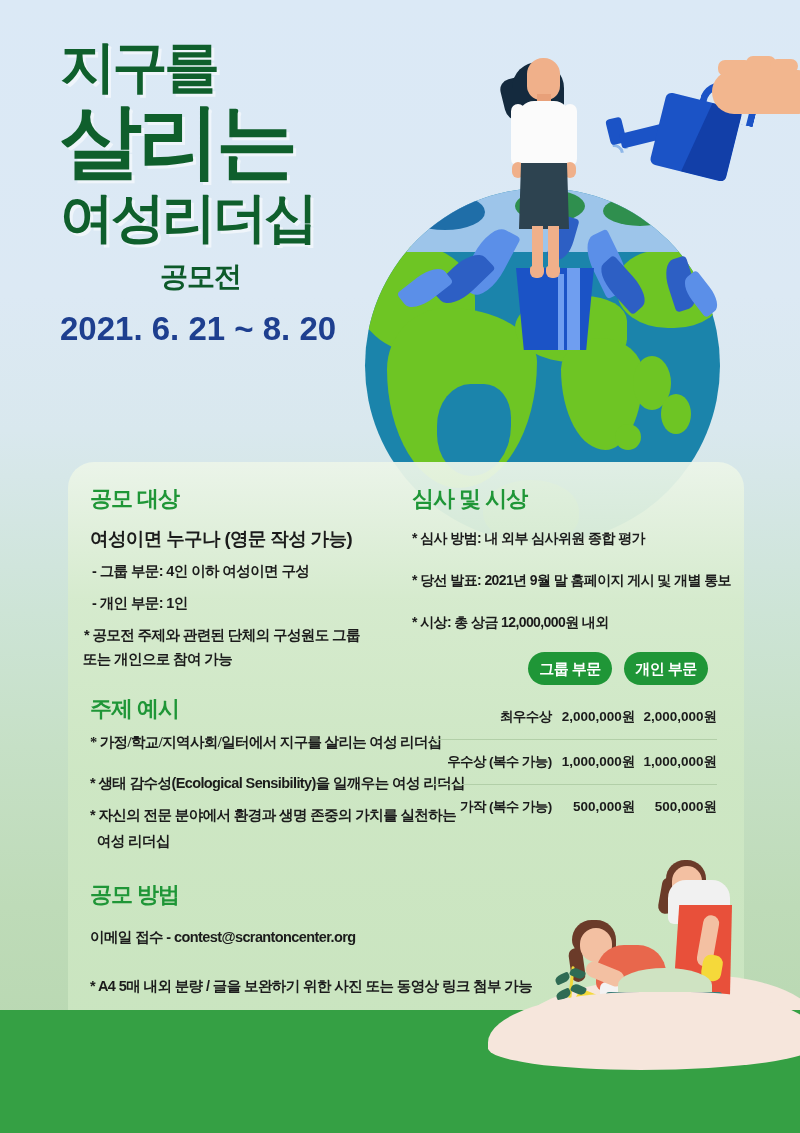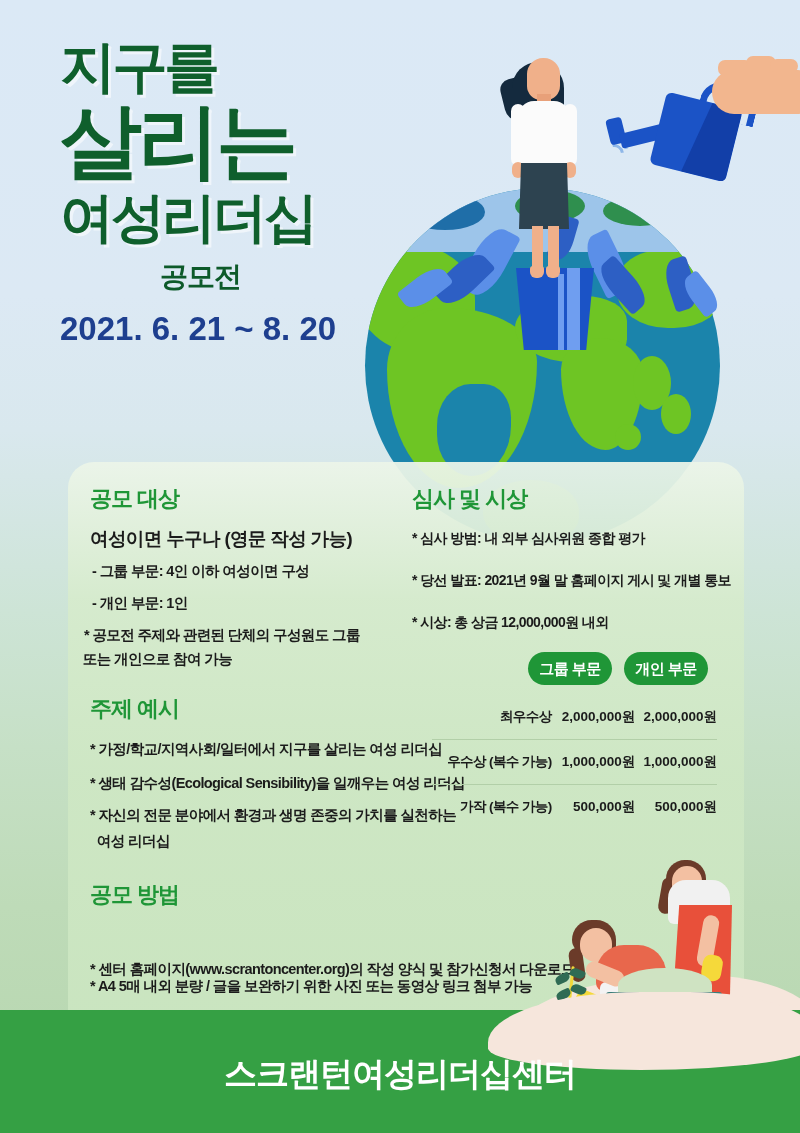--- a/index.html
+++ b/index.html
@@ -217,27 +217,27 @@
   <div class="inner">
 
     <div class="sec-title" style="left:22px;top:22px;">공모 대상</div>
     <div class="body-txt lead" style="left:22px;top:64px;">여성이면 누구나 (영문 작성 가능)</div>
     <div class="body-txt item" style="left:24px;top:98px;">- 그룹 부문: 4인 이하 여성이면 구성</div>
     <div class="body-txt item" style="left:24px;top:130px;">- 개인 부문: 1인</div>
     <div class="body-txt item" style="left:16px;top:162px;">* 공모전 주제와 관련된 단체의 구성원도 그룹</div>
     <div class="body-txt item" style="left:8px;top:186px;white-space:pre;">  또는 개인으로 참여 가능</div>
 
     <div class="sec-title" style="left:22px;top:232px;">주제 예시</div>
-    <div class="body-txt item" style="left:22px;top:276px;">* 가정/학교/지역사회/일터에서 지구를 살리는 여성 리더십</div>
+    <div class="body-txt item" style="left:22px;top:269px;font-family:Liberation Serif, serif;">* 가정/학교/지역사회/일터에서 지구를 살리는 여성 리더십</div>
     <div class="body-txt item" style="left:22px;top:310px;">* 생태 감수성(Ecological Sensibility)을 일깨우는 여성 리더십</div>
     <div class="body-txt item" style="left:22px;top:342px;">* 자신의 전문 분야에서 환경과 생명 존중의 가치를 실천하는</div>
     <div class="body-txt item" style="left:22px;top:368px;white-space:pre;">  여성 리더십</div>
 
     <div class="sec-title" style="left:22px;top:418px;">공모 방법</div>
-    <div class="body-txt item" style="left:22px;top:496px;">* 센터 홈페이지(www.scrantoncenter.org)의 작성 양식 및 참가신청서 다운로드</div>
+    <div class="body-txt item" style="left:22px;top:464px;">이메일 접수 - contest@scrantoncenter.org</div>
     <div class="body-txt item" style="left:22px;top:513px;">* A4 5매 내외 분량 / 글을 보완하기 위한 사진 또는 동영상 링크 첨부 가능</div>
 
     <div class="sec-title" style="left:344px;top:22px;">심사 및 시상</div>
     <div class="body-txt item-r" style="left:344px;top:68px;">* 심사 방범: 내 외부 심사위원 종합 평가</div>
     <div class="body-txt item-r" style="left:344px;top:110px;">* 당선 발표: 2021년 9월 말 홈페이지 게시 및 개별 통보</div>
     <div class="body-txt item-r" style="left:344px;top:152px;text-align:center;">* 시상: 총 상금 12,000,000원 내외</div>
 
   </div>
   </div>
 
@@ -284,15 +284,14 @@
     <span class="stem"></span>
     <i style="left:1px;top:14px;width:15px;height:9px;transform:rotate(-24deg);"></i>
     <i style="left:16px;top:9px;width:15px;height:9px;transform:rotate(24deg);"></i>
     <i style="left:2px;top:30px;width:15px;height:9px;transform:rotate(-24deg);"></i>
     <i style="left:17px;top:25px;width:15px;height:9px;transform:rotate(24deg);"></i>
     <i style="left:4px;top:45px;width:13px;height:8px;transform:rotate(-24deg);"></i>
   </div>
 
   <div class="footer-band"></div>
   <div class="ill footer-curve"></div>
-  <div class="footer-text">스크랜턴여성리더십센터</div>
 
 </div>
 
 </body></html>

